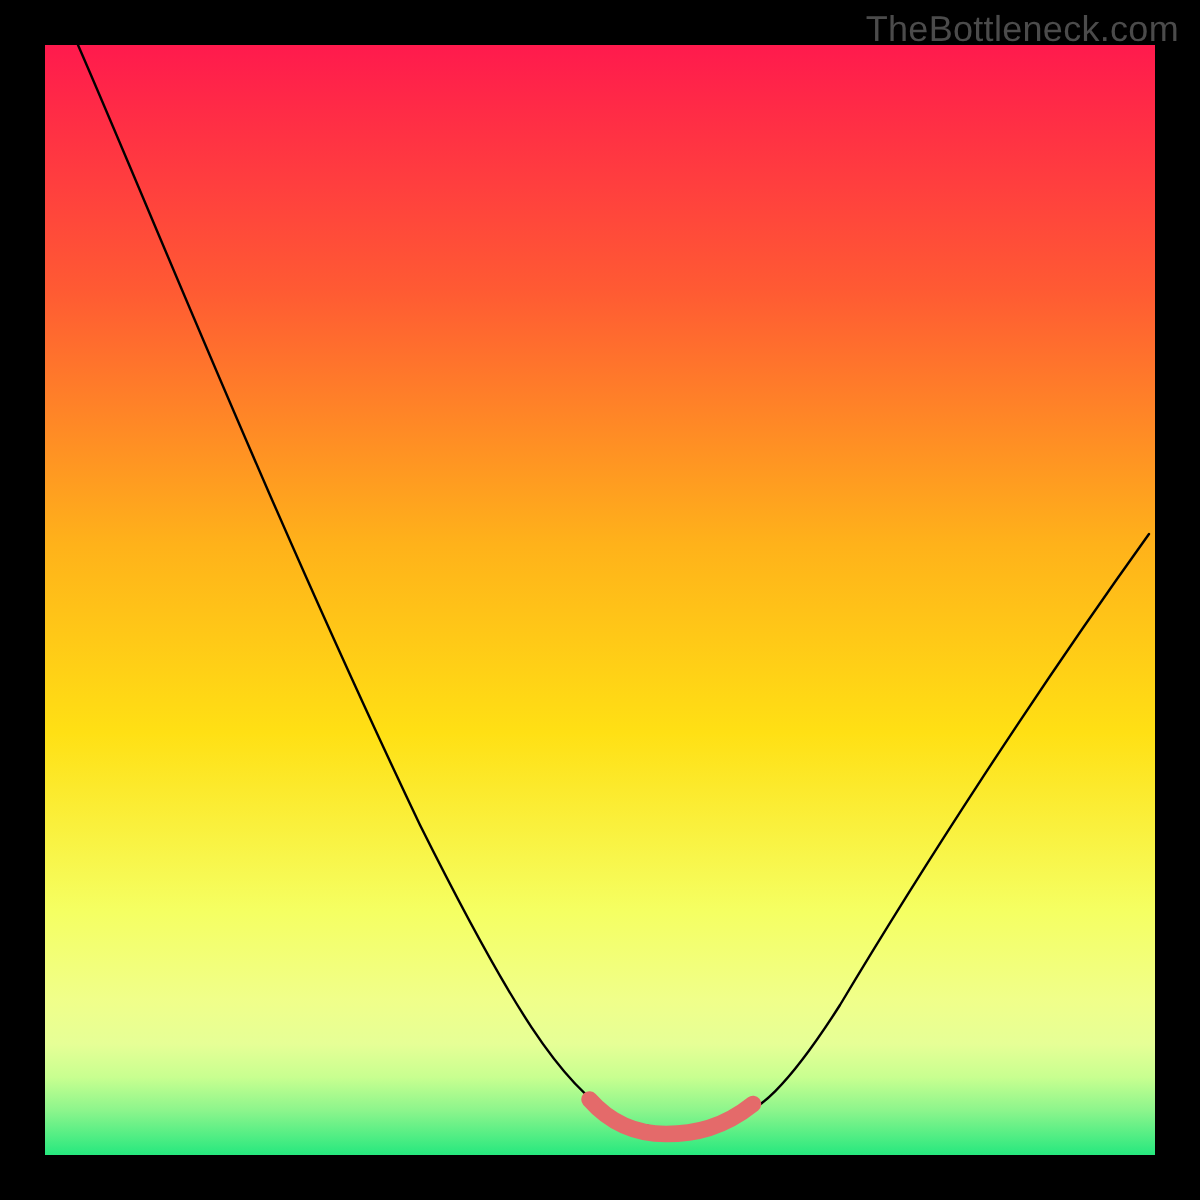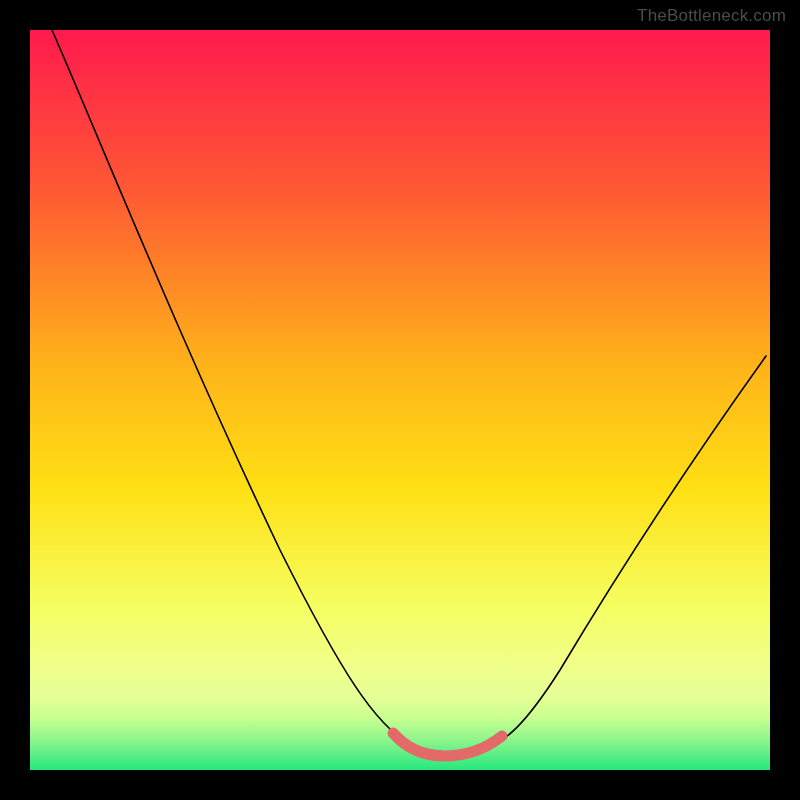--- a/index.html
+++ b/index.html
@@ -15,21 +15,21 @@
     position: relative;
     width: 800px;
     height: 800px;
     background: #000;
   }
   .watermark {
     position: absolute;
     top: 6px;
     right: 14px;
     color: #4b4b4b;
-    font-size: 17px;
+    font-size: 24px;
     font-weight: 500;
     letter-spacing: 0.2px;
     z-index: 3;
   }
   .plot {
     position: absolute;
     left: 30px;
     top: 30px;
     width: 740px;
     height: 740px;

